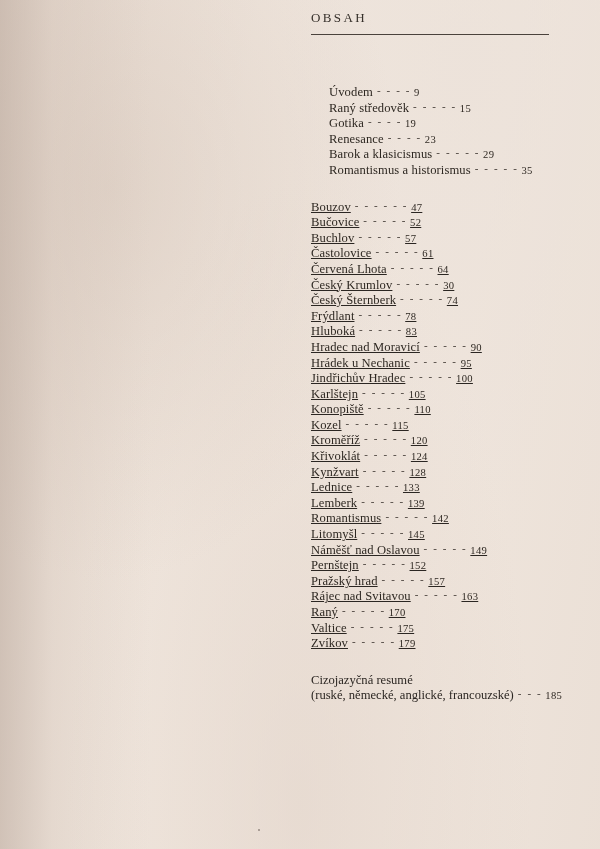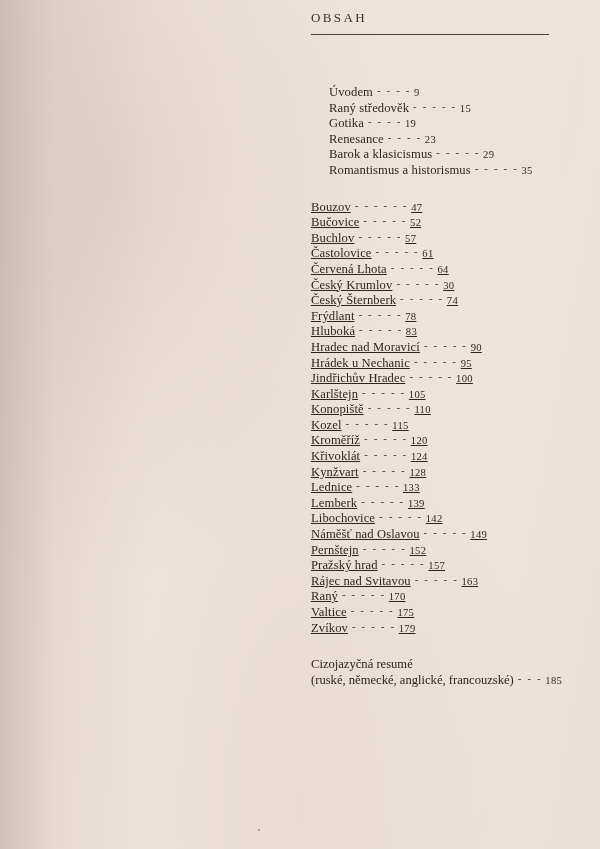--- a/index.html
+++ b/index.html
@@ -167,21 +167,22 @@
       <div class="entry"><span class="name">Hrádek u Nechanic</span><span class="dots">- - - - -</span><span class="pg">95</span></div>
       <div class="entry"><span class="name">Jindřichův Hradec</span><span class="dots">- - - - -</span><span class="pg">100</span></div>
       <div class="entry"><span class="name">Karlštejn</span><span class="dots">- - - - -</span><span class="pg">105</span></div>
       <div class="entry"><span class="name">Konopiště</span><span class="dots">- - - - -</span><span class="pg">110</span></div>
       <div class="entry"><span class="name">Kozel</span><span class="dots">- - - - -</span><span class="pg">115</span></div>
       <div class="entry"><span class="name">Kroměříž</span><span class="dots">- - - - -</span><span class="pg">120</span></div>
       <div class="entry"><span class="name">Křivoklát</span><span class="dots">- - - - -</span><span class="pg">124</span></div>
       <div class="entry"><span class="name">Kynžvart</span><span class="dots">- - - - -</span><span class="pg">128</span></div>
       <div class="entry"><span class="name">Lednice</span><span class="dots">- - - - -</span><span class="pg">133</span></div>
       <div class="entry"><span class="name">Lemberk</span><span class="dots">- - - - -</span><span class="pg">139</span></div>
-      <div class="entry"><span class="name">Libochovice</span><span class="dots">- - - - -</span><span class="pg">142</span></div>
+      <div class="entry"><span class="name">Romantismus</span><span class="dots">- - - - -</span><span class="pg">142</span></div>
+      <div class="entry"><span class="name">Litomyšl</span><span class="dots">- - - - -</span><span class="pg">145</span></div>
       <div class="entry"><span class="name">Náměšť nad Oslavou</span><span class="dots">- - - - -</span><span class="pg">149</span></div>
       <div class="entry"><span class="name">Pernštejn</span><span class="dots">- - - - -</span><span class="pg">152</span></div>
       <div class="entry"><span class="name">Pražský hrad</span><span class="dots">- - - - -</span><span class="pg">157</span></div>
       <div class="entry"><span class="name">Rájec nad Svitavou</span><span class="dots">- - - - -</span><span class="pg">163</span></div>
       <div class="entry"><span class="name">Raný</span><span class="dots">- - - - -</span><span class="pg">170</span></div>
       <div class="entry"><span class="name">Valtice</span><span class="dots">- - - - -</span><span class="pg">175</span></div>
       <div class="entry"><span class="name">Zvíkov</span><span class="dots">- - - - -</span><span class="pg">179</span></div>
     </div>
 
     <div class="group group-resume">

